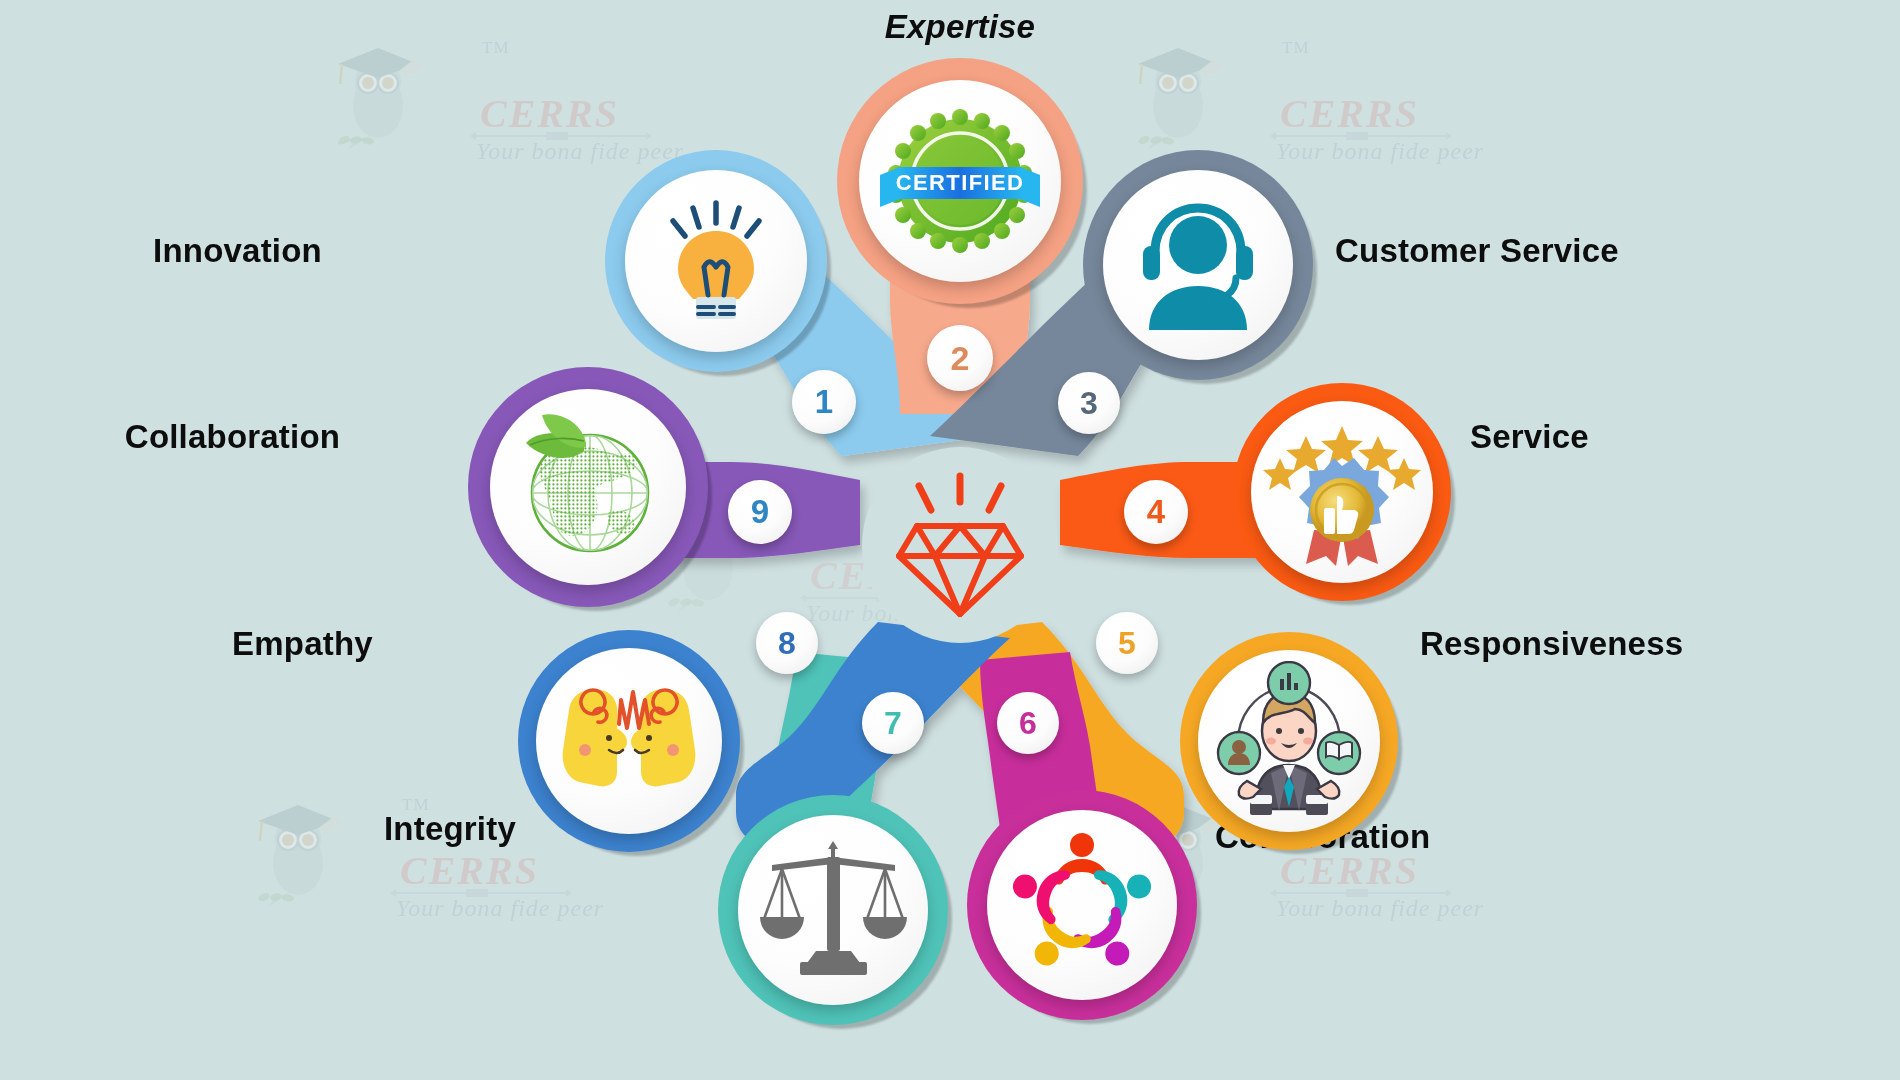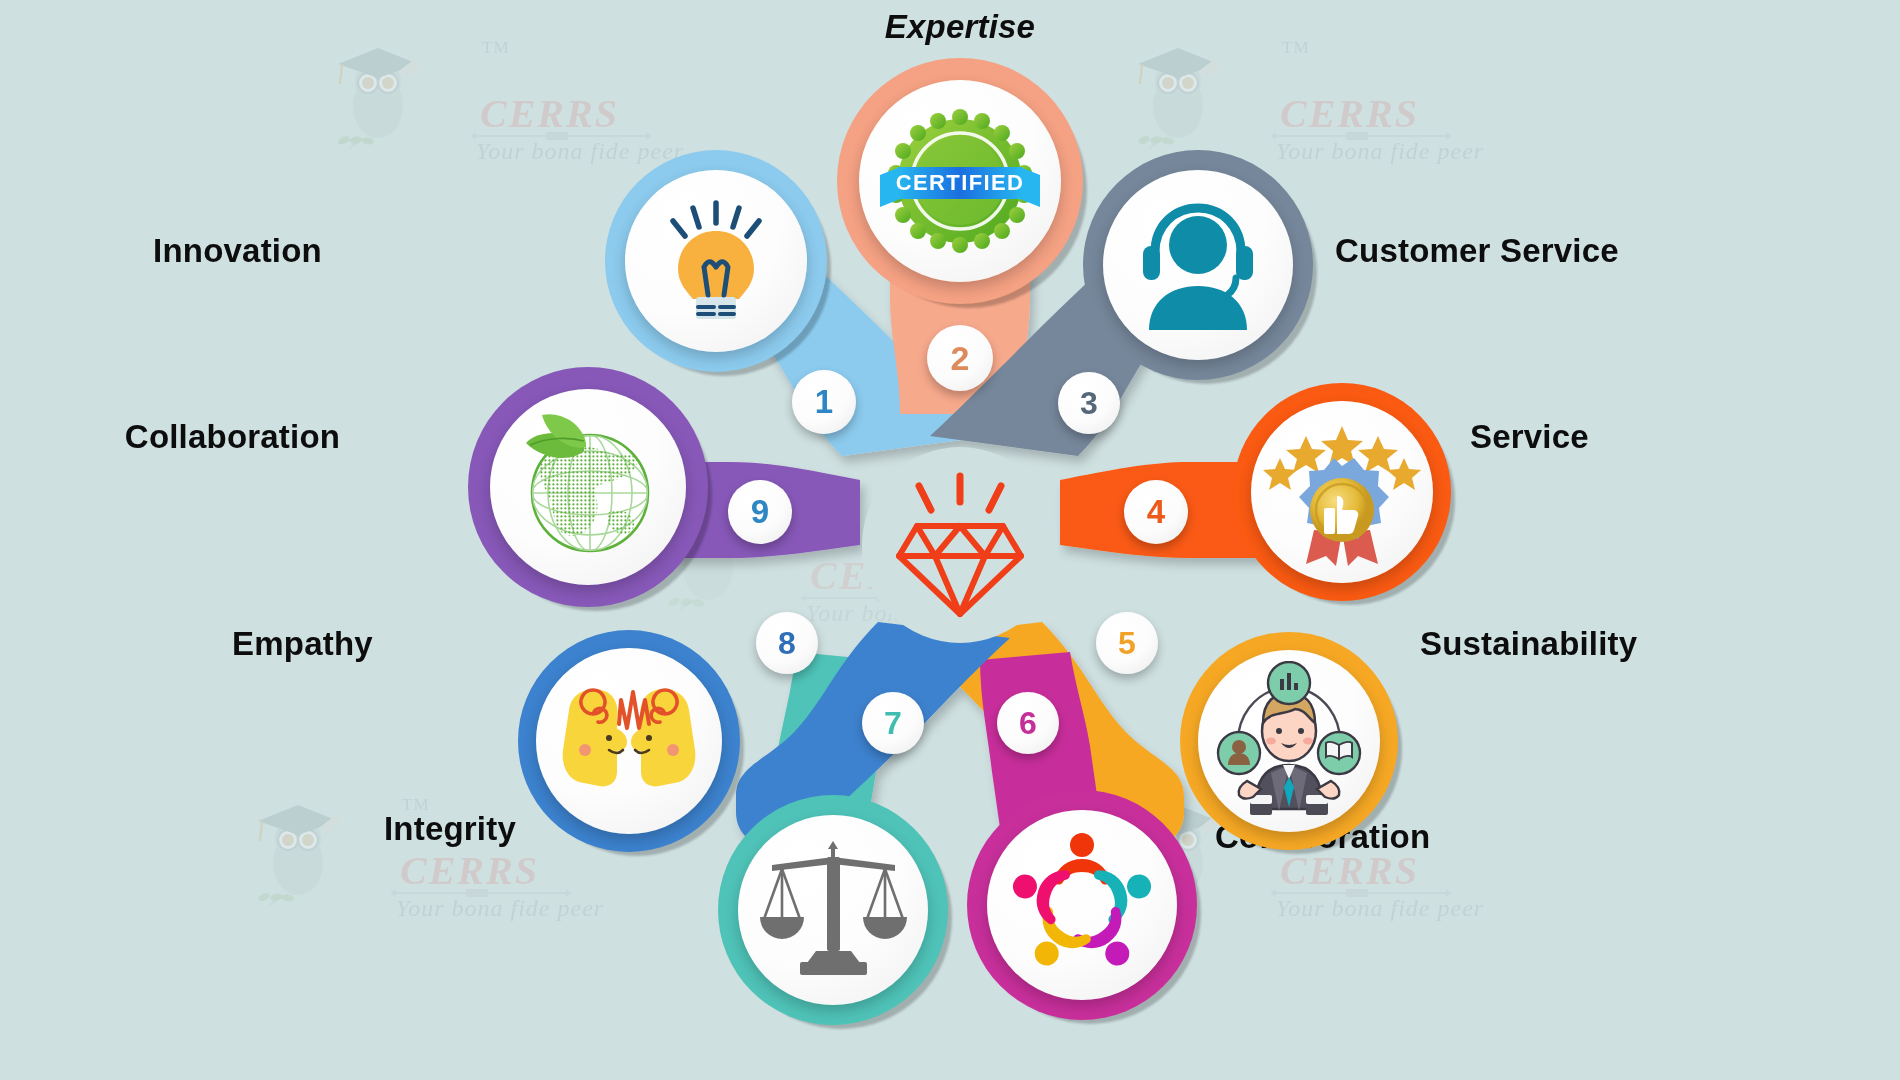--- a/index.html
+++ b/index.html
@@ -518,21 +518,21 @@
             <path d="M19 104 c0 -8 5 -12 11 -12 c6 0 11 4 11 12 z"></path>
           </g>
         <circle cx="130" cy="92" r="21" fill="#7ecdaa" stroke="#3b3944" stroke-width="2.4"></circle>
         <g fill="#f3f5f7" stroke="#3b3944" stroke-width="2">
           <path d="M130 84 q-9 -5 -13 -2 v14 q4 -3 13 2 z"></path>
           <path d="M130 84 q9 -5 13 -2 v14 q-4 -3 -13 2 z"></path>
         </g>
       </svg>
     </div>
   </div>
-  <div class="label r" style="left:1420px; top:625px; width:470px;">Sustainability</div>
+  <div class="label r" style="left:1420px; top:625px; width:470px;">Responsiveness</div>
   <div class="badge" style="left:1096px; top:612px; width:62px; height:62px; font-size:32px; color:#efa227;">5</div>
 
   <div class="node" style="left:967px; top:790px; width:230px; height:230px; z-index:20;">
     <div class="node-shadow" style="left:12px; top:12px; width:222px; height:222px;"></div>
     <div class="node-ring" style="background:#c82f9b;"></div>
     <div class="node-disc" style="left:20px; top:20px; width:190px; height:190px;">
       <svg width="160" height="160" viewBox="0 0 160 160">
         <g>
 
           <g fill="#f0350b" transform="rotate(0 80 80)">

